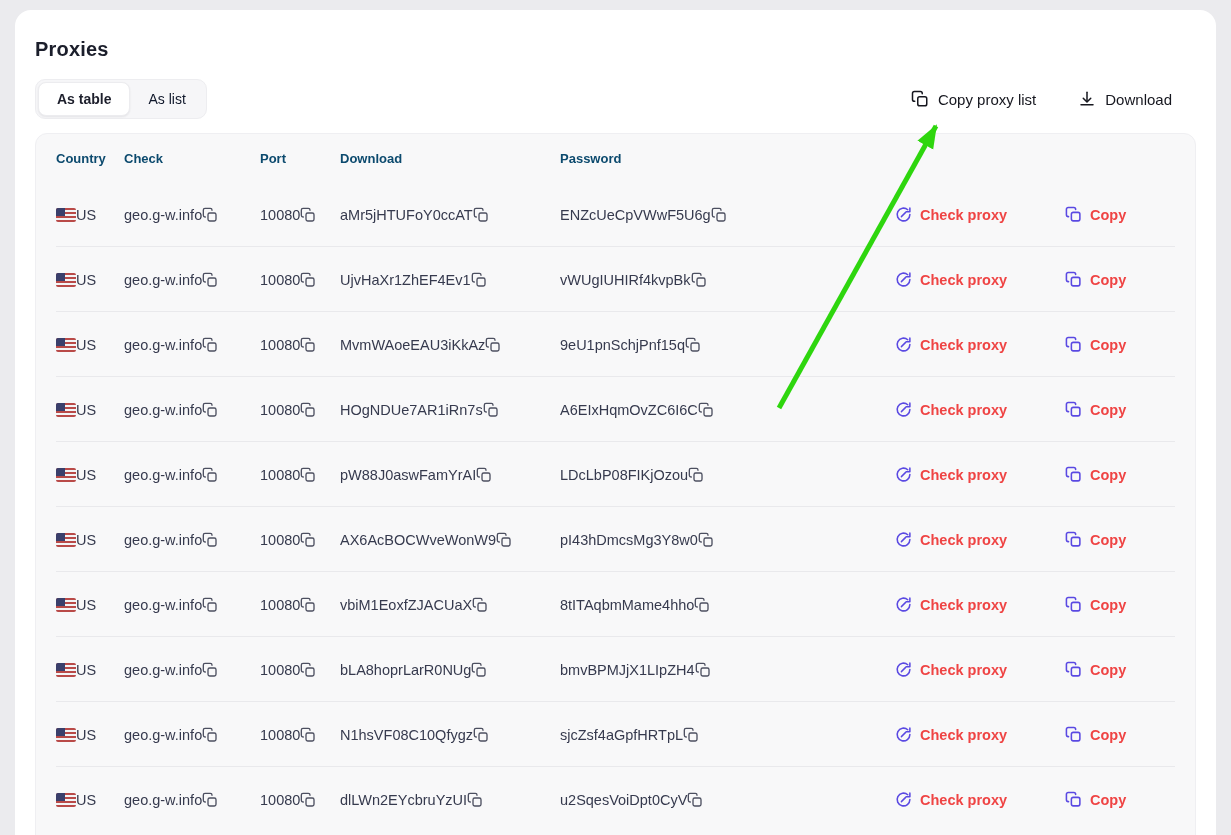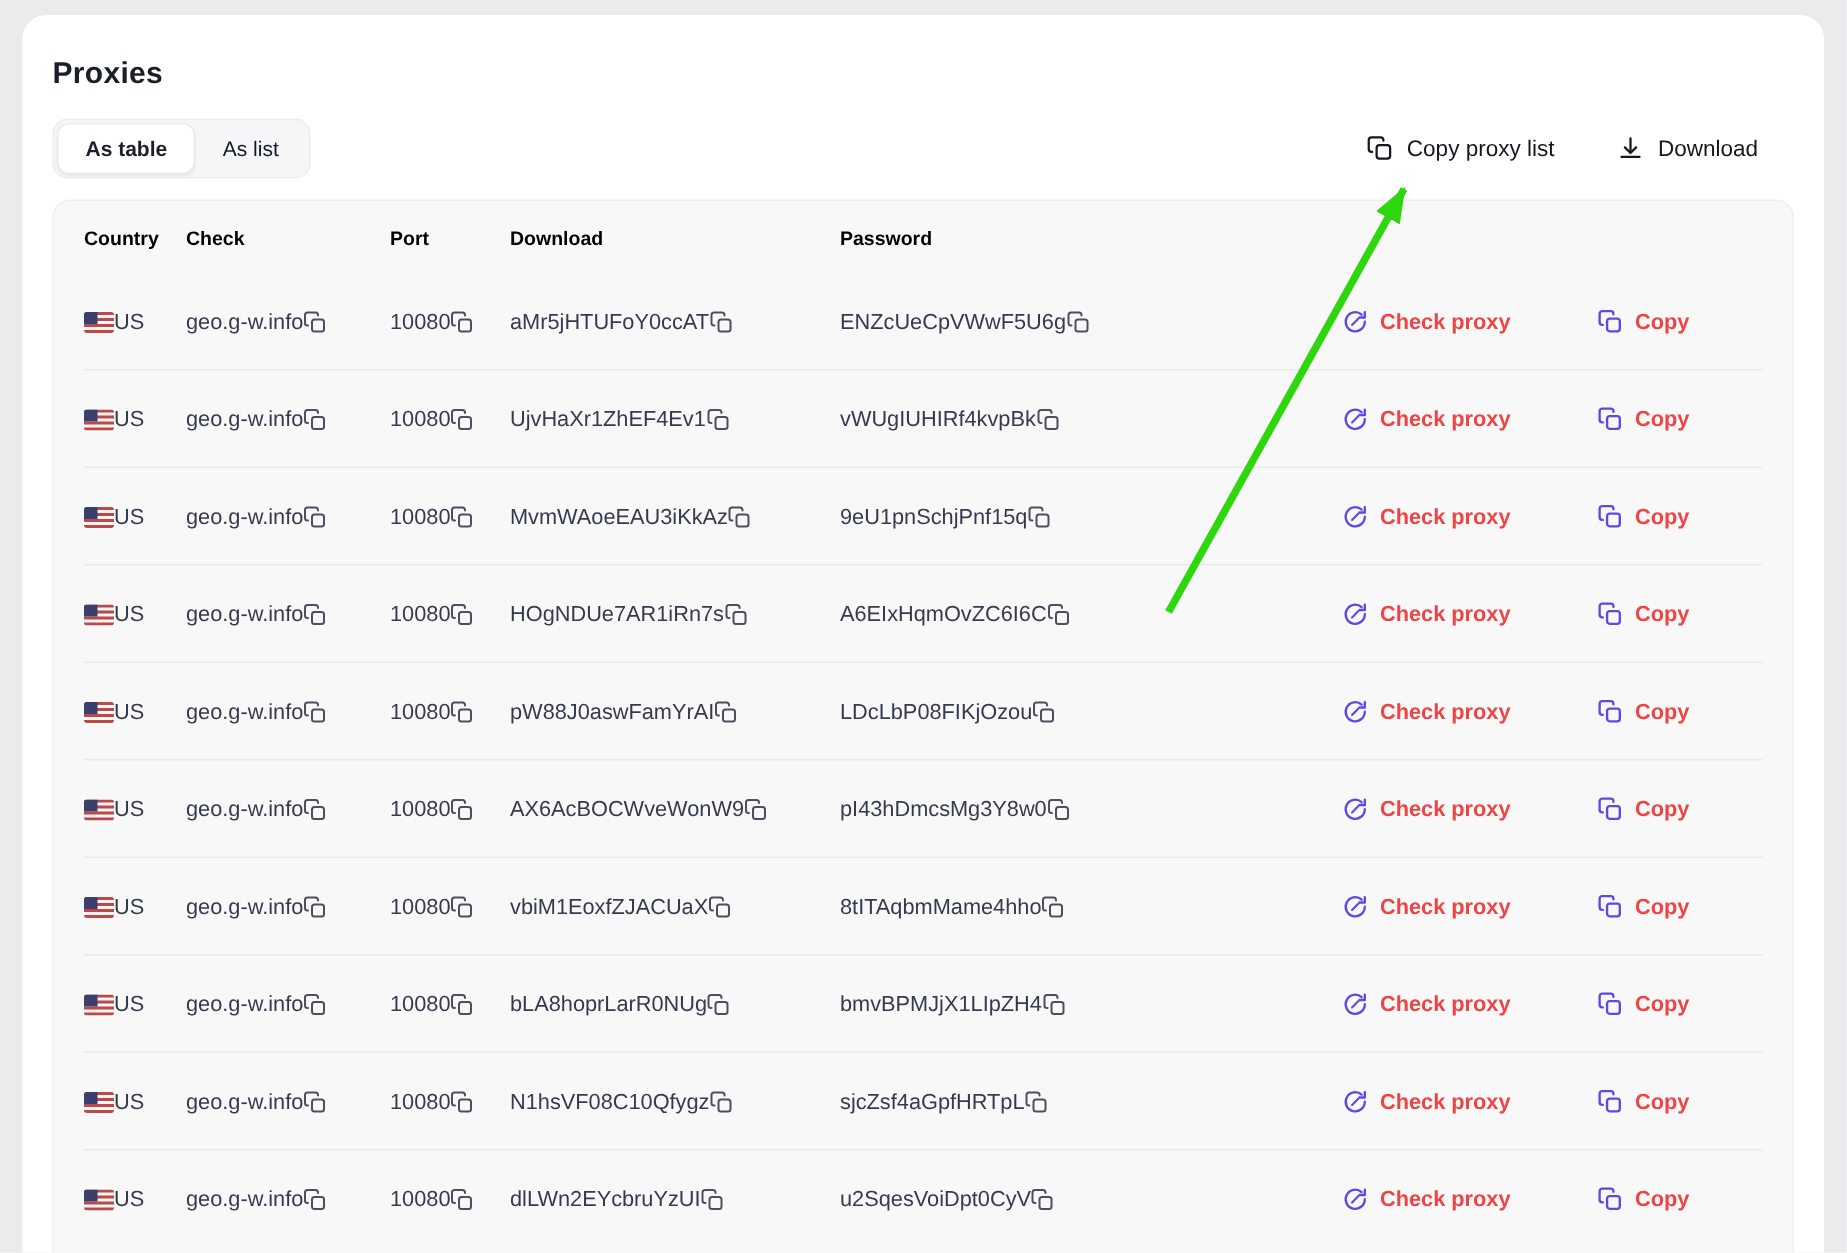--- a/index.html
+++ b/index.html
@@ -48,21 +48,21 @@
     background:#f8f8f9; border:1px solid #efeff2; border-radius:12px;
     height:760px; overflow:hidden;
   }
   .grid-row {
     display:grid;
     grid-template-columns:68px 136px 80px 220px 250px 1fr 170px 110px;
     align-items:center;
     padding:0 20px;
   }
   .head-row { height:48px; }
-  .head-cell { font-size:13px; font-weight:700; color:#000000; }
+  .head-cell { font-size:13px; font-weight:700; color:#0c4a6e; }
   .data-row { height:65px; border-top:none; position:relative; }
   .data-row::after {
     content:""; position:absolute; left:20px; right:20px; bottom:0;
     height:1px; background:#e9e9ec;
   }
   .data-row:last-child::after { display:none; }
   .cell { display:flex; align-items:center; gap:0; font-size:14.5px; color:#363a4e; }
   .copy-mini {
     background:none; border:none; cursor:pointer; padding:0;
     display:inline-flex; align-items:center;

